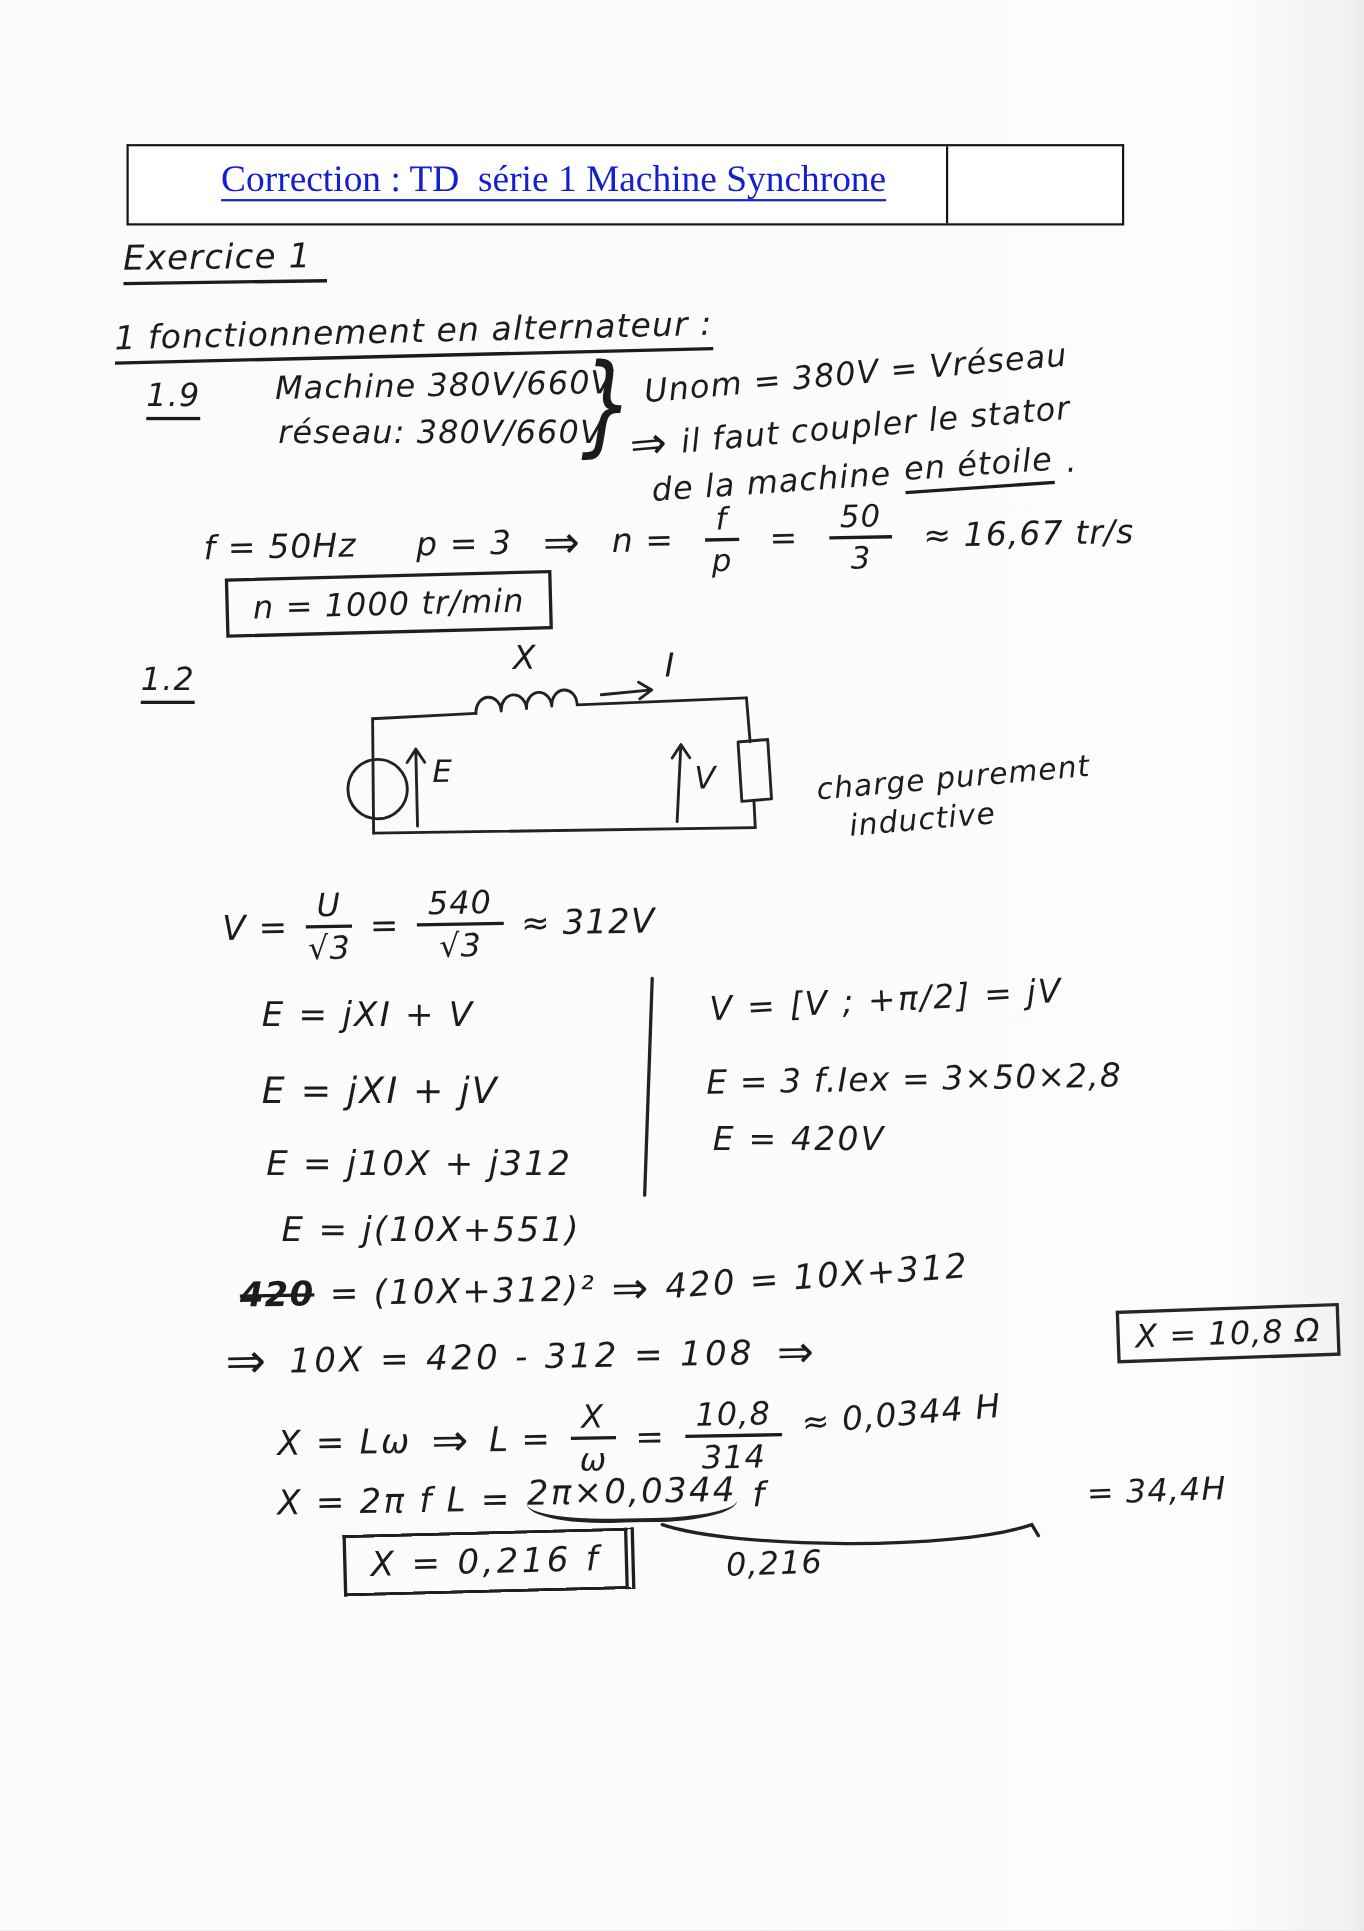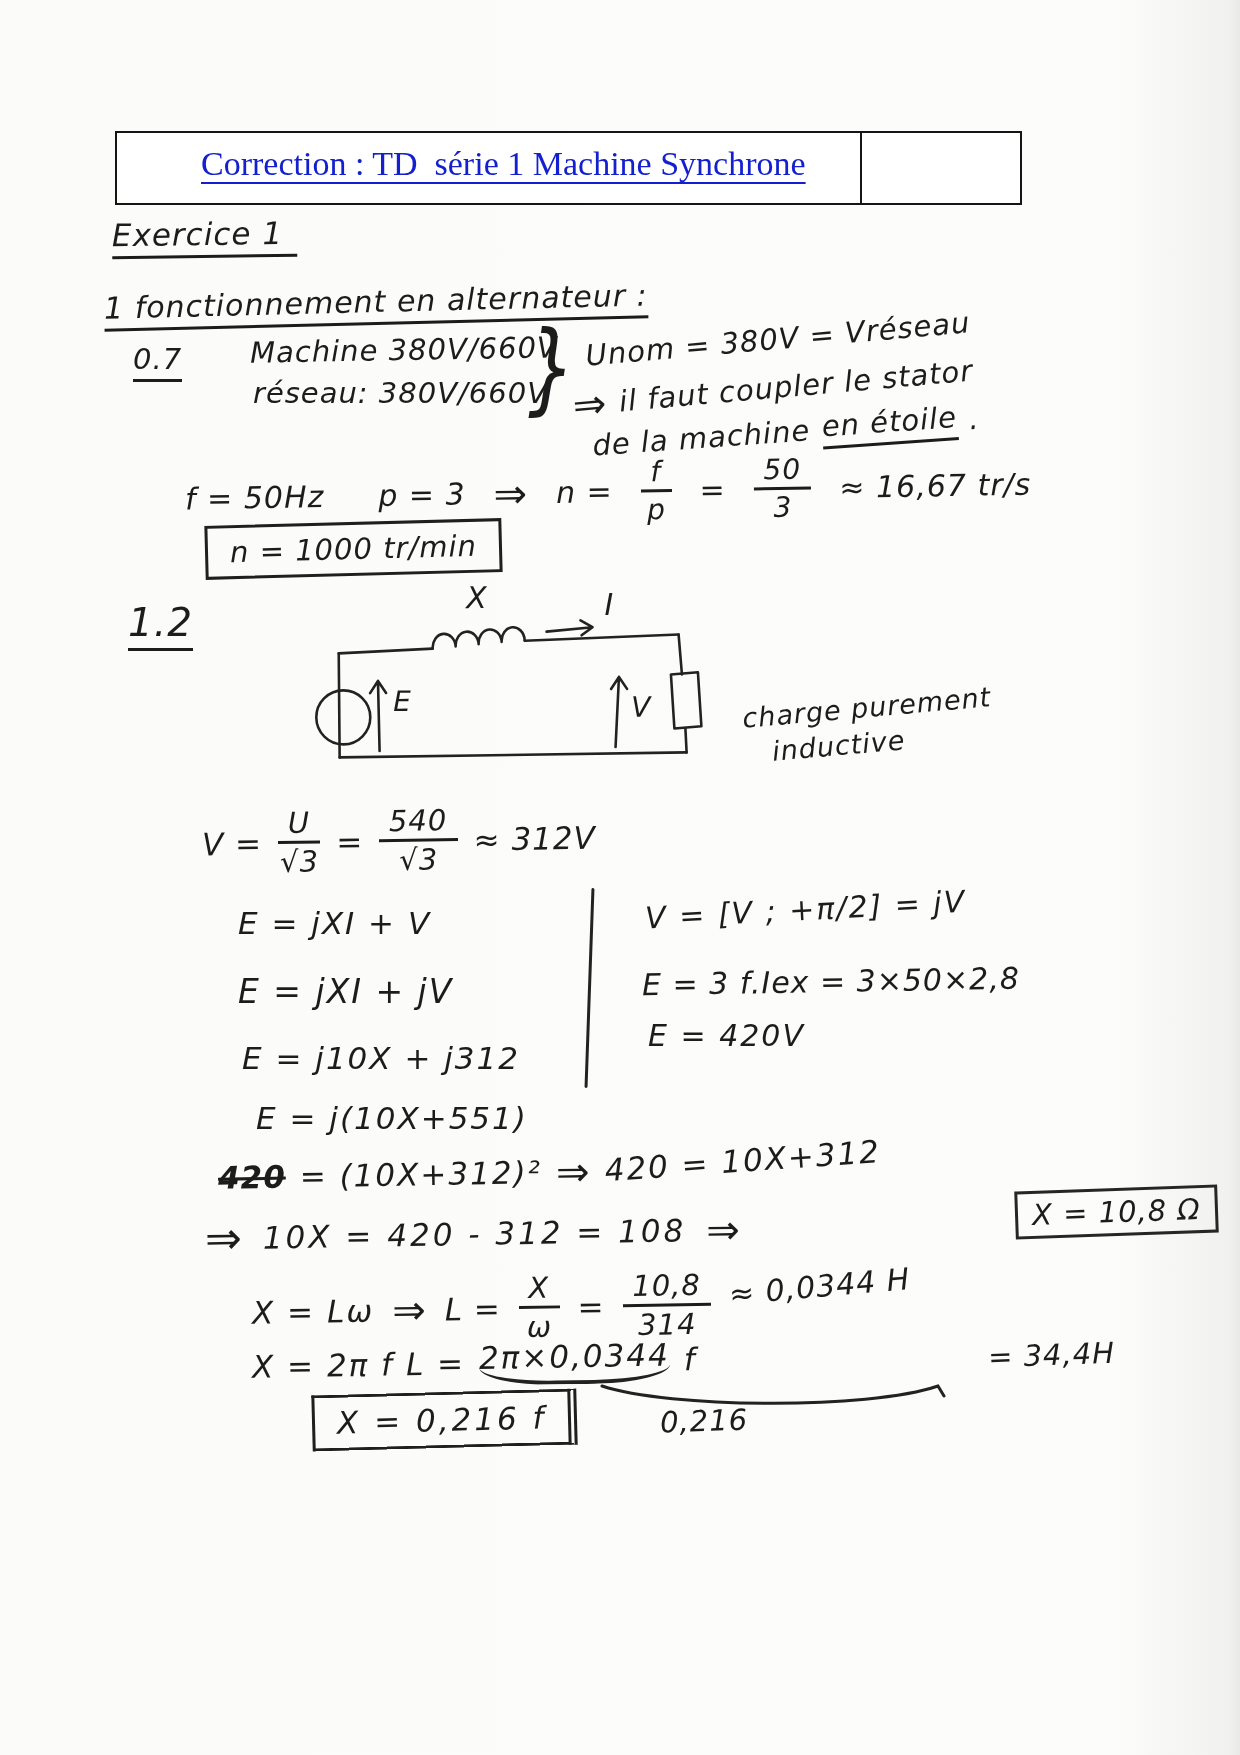--- a/index.html
+++ b/index.html
@@ -35,21 +35,21 @@
 
   <div class="abs titlebox" style="left:115px;top:131px;width:903px;height:70px;">
     <div class="abs" style="left:743px;top:0;width:2px;height:100%;background:#151515;"></div>
     <div class="abs titletext" style="left:72px;top:12px;">Correction : TD  série 1 Machine Synchrone</div>
   </div>
 
   <div class="abs hw u" style="left:112px;top:216px;font-size:31px;transform:rotate(-0.8deg);padding-right:14px;">Exercice 1</div>
 
   <div class="abs hw u" style="left:104px;top:284px;font-size:30px;transform:rotate(-1.4deg);">1 fonctionnement en alternateur :</div>
 
-  <div class="abs hw u" style="left:133px;top:342px;font-size:29px;">0.7</div>
+  <div class="abs hw u" style="left:133px;top:342px;font-size:29px;">1.9</div>
   <div class="abs hw" style="left:250px;top:333px;font-size:29px;transform:rotate(-1deg);">Machine 380V/660V</div>
   <div class="abs hw" style="left:253px;top:376px;font-size:29px;">réseau:  380V/660V</div>
   <div class="abs hw" style="left:520px;top:318px;font-size:100px;line-height:1;font-weight:300;transform:scaleX(0.75);">}</div>
 
   <div class="abs hw" style="left:585px;top:322px;font-size:29px;transform:rotate(-5deg);">Unom = 380V = Vréseau</div>
   <div class="abs mathrow" style="left:572px;top:368px;transform:rotate(-5deg);gap:12px;">
     <span class="hw arrow">⇒</span>
     <span class="hw" style="font-size:29px;">il faut coupler le stator</span>
   </div>
   <div class="abs mathrow" style="left:592px;top:412px;transform:rotate(-4deg);gap:12px;">
@@ -70,21 +70,21 @@
     <span class="hw" style="font-size:30px;">=</span>
     <span class="frac hw" style="font-size:28px;">
       <span class="num">50</span>
       <span class="den">3</span>
     </span>
     <span class="hw" style="font-size:30px;">≈ 16,67 tr/s</span>
   </div>
 
   <div class="abs hw inkbox" style="left:205px;top:522px;font-size:29px;transform:rotate(-1.5deg);">n = 1000 tr/min</div>
 
-  <div class="abs hw u" style="left:128px;top:600px;font-size:39px;">1.2</div>
+  <div class="abs hw u" style="left:128px;top:600px;font-size:29px;">1.2</div>
 
   <svg class="abs" style="left:275px;top:578px;transform:rotate(-0.5deg);" width="450" height="210" viewBox="0 0 450 210">
     <g fill="none" stroke="#222" stroke-width="2.6" stroke-linecap="round" stroke-linejoin="round">
       <path d="M64,74 L158,70"></path>
       <path d="M158,70 a11,13 0 1 1 23,-2 a11,13 0 1 1 23,-2 a11,13 0 1 1 23,-2 a11,13 0 1 1 23,-2"></path>
       <path d="M250,63 L404,58"></path>
       <path d="M404,58 L407,98"></path>
       <path d="M396,98 l27,-2 l3,54 l-27,2 z"></path>
       <path d="M410,152 L411,176"></path>
       <path d="M64,178 L411,176"></path>

